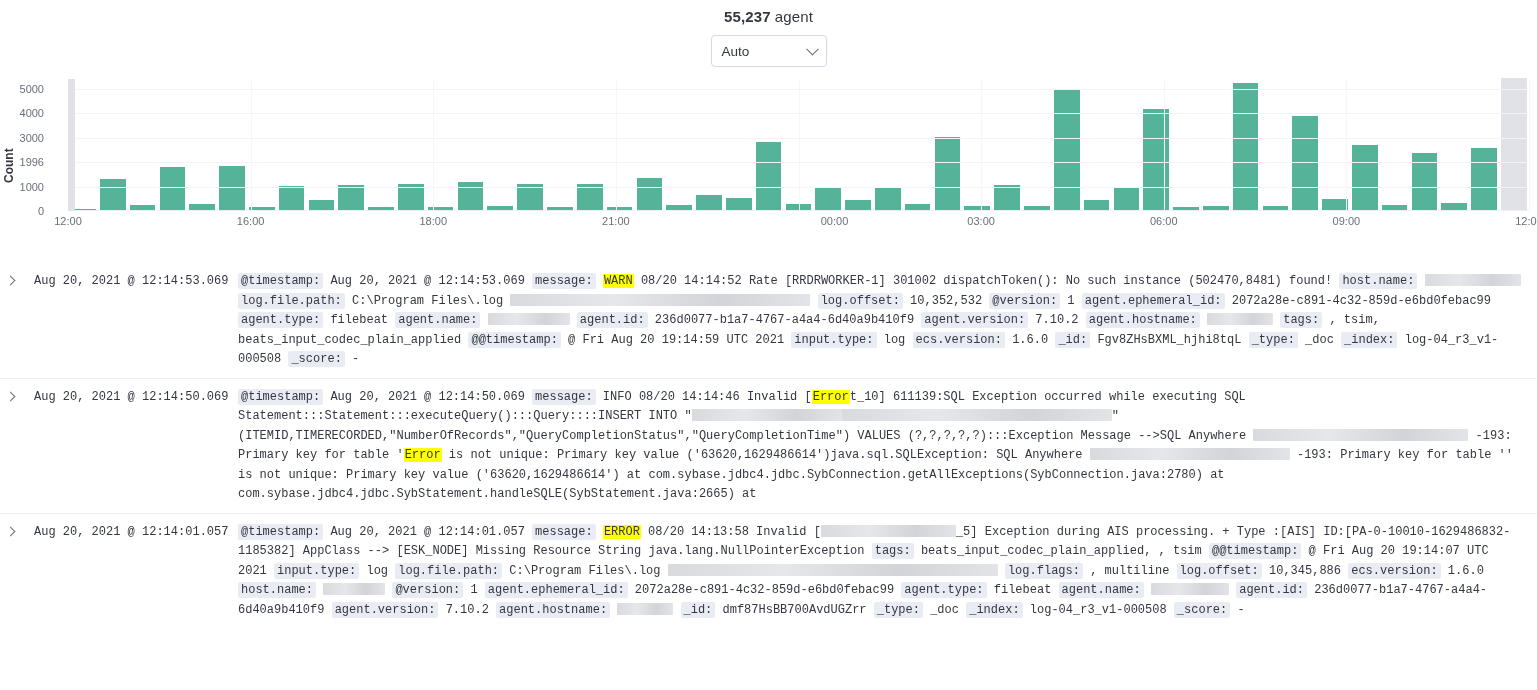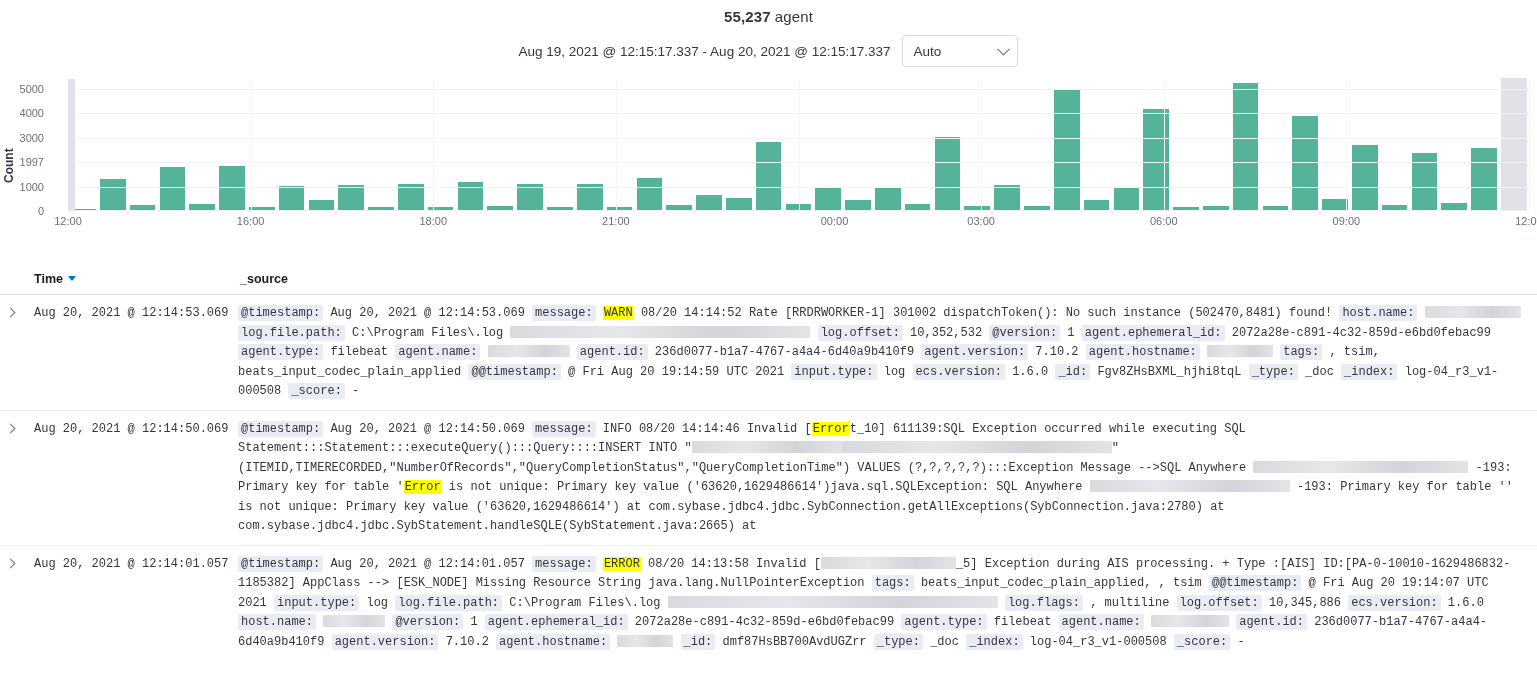--- a/index.html
+++ b/index.html
@@ -204,33 +204,32 @@
   .clip { overflow: hidden; }
 </style>
 </head>
 <body>
 
 <div class="hits-line">
   <span class="hits-num">55,237</span><span>&nbsp;</span><span class="hits-word">agent</span>
 </div>
 
 <div class="range-line">
-  <span class="range-text">Aug 19, 2021 @ 12:15:17.337 - Aug 20, 2021 @ 12:15:17.337</span>
   <div class="interval-select">
     <span>Auto</span>
     <span class="chev"></span>
   </div>
 </div>
 
 <div class="chart-block">
   <div class="y-title">Count</div>
   <div class="y-labels" id="yLabels">
       <span style="top: 132px;">0</span>
       <span style="top: 107.556px;">1000</span>
-      <span style="top: 83.1111px;">1997</span>
+      <span style="top: 83.1111px;">1996</span>
       <span style="top: 58.6667px;">3000</span>
       <span style="top: 34.2222px;">4000</span>
       <span style="top: 9.77778px;">5000</span>
     </div>
   <div class="plot" id="plot">
     <div class="bars" id="bars">
         <div class="bar-slot">
           <div class="bar" style="height: 1.46667px;"></div>
         </div>
         <div class="bar-slot">
@@ -401,29 +400,20 @@
       <span style="left: 37.5%;">21:00</span>
       <span style="left: 50%; margin-left: 36px;">00:00</span>
       <span style="left: 62.5%;">03:00</span>
       <span style="left: 75%;">06:00</span>
       <span style="left: 87.5%;">09:00</span>
       <span style="left: 100%;">12:00</span>
     </div>
 </div>
 
 <div class="doc-table">
-  <div class="thead">
-    <div class="th th-time">
-      <span>Time</span>
-      <span class="sort-caret"></span>
-    </div>
-    <div class="th th-source">
-      <span>_source</span>
-    </div>
-  </div>
   <div id="rows">
       <div class="row">
         <div class="expand-cell">
           <span class="chev-right"></span>
         </div>
         <div class="time-cell">Aug 20, 2021 @ 12:14:53.069</div>
         <div class="source-cell"><span class="fk">@timestamp:</span> Aug 20, 2021 @ 12:14:53.069  <span class="fk">message:</span> <span class="hl">WARN</span> 08/20 14:14:52 Rate [RRDRWORKER-1] 301002 dispatchToken(): No such instance (502470,8481) found!  <span class="fk">host.name:</span> <span class="redact" style="width:96px"></span> <span class="fk">log.file.path:</span> C:\Program Files\.log <span class="redact" style="width:300px"></span> <span class="fk">log.offset:</span> 10,352,532  <span class="fk">@version:</span> 1  <span class="fk">agent.ephemeral_id:</span> 2072a28e-c891-4c32-859d-e6bd0febac99  <span class="fk">agent.type:</span> filebeat  <span class="fk">agent.name:</span> <span class="redact" style="width:82px"></span> <span class="fk">agent.id:</span> 236d0077-b1a7-4767-a4a4-6d40a9b410f9  <span class="fk">agent.version:</span> 7.10.2  <span class="fk">agent.hostname:</span> <span class="redact" style="width:66px"></span> <span class="fk">tags:</span> , tsim, beats_input_codec_plain_applied  <span class="fk">@@timestamp:</span> @ Fri Aug 20 19:14:59 UTC 2021  <span class="fk">input.type:</span> log  <span class="fk">ecs.version:</span> 1.6.0  <span class="fk">_id:</span> Fgv8ZHsBXML_hjhi8tqL  <span class="fk">_type:</span> _doc  <span class="fk">_index:</span> log-04_r3_v1-000508  <span class="fk">_score:</span> - </div>
       </div>
       <div class="row">
         <div class="expand-cell">

